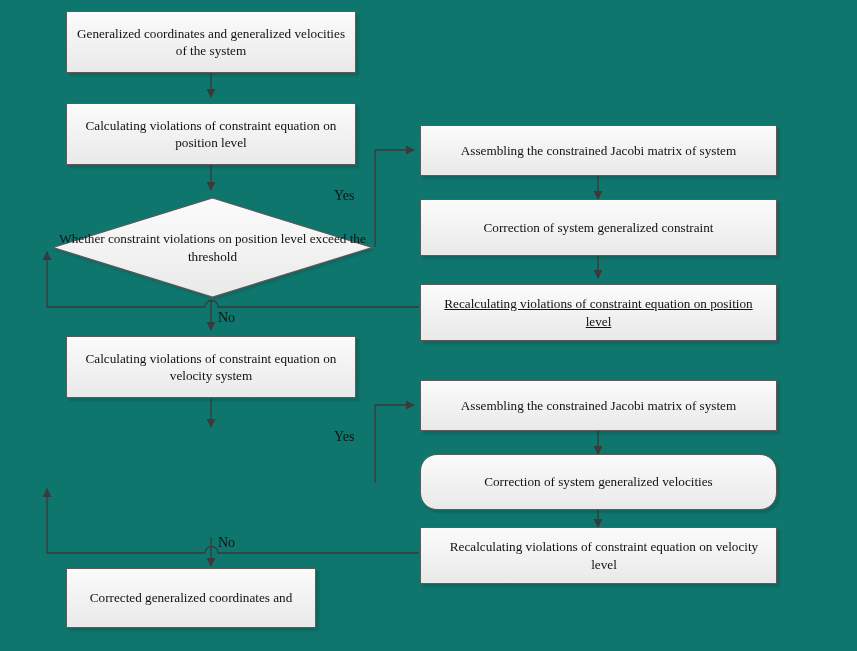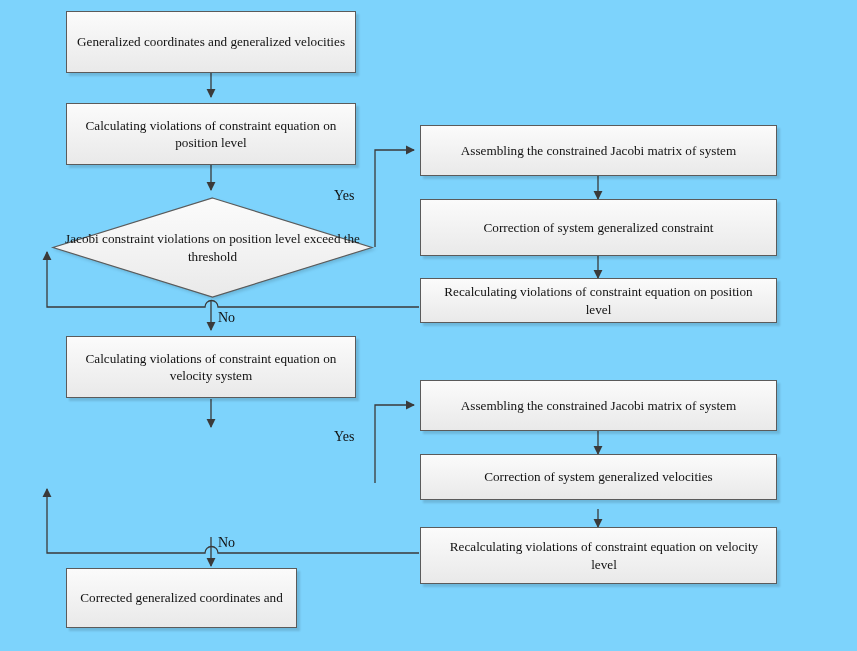--- a/index.html
+++ b/index.html
@@ -8,21 +8,21 @@
     background: #ffffff;
   }
   body {
     font-family: "Liberation Serif", "DejaVu Serif", serif;
     color: #111111;
   }
   #canvas {
     position: relative;
     width: 857px;
     height: 651px;
-    background: #7dd3fc;
+    background: #0f766e;
     overflow: hidden;
   }
   
   .node-box {
     position: absolute;
     box-sizing: border-box;
     border: 1.2px solid #5b5b5b;
     background: linear-gradient(180deg, #fbfbfb 0%, #f3f3f3 45%, #e9e9e9 100%);
     box-shadow: 2.5px 2.5px 2px rgba(0,0,0,0.13);
     display: flex;
@@ -116,20 +116,21 @@
 
       <path d="M 419 553 L 218 553 A 6 6 0 0 0 205 553 L 47 553 L 47 489" marker-end="url(#arrow)"></path>
 
       <line x1="211" y1="537" x2="211" y2="566" marker-end="url(#arrow)"></line>
     </g>
   </svg>
 
   <div class="node-box" style="left:66px; top:11px; width:290px; height:62px;">
     <span>
       <span>Generalized coordinates and generalized velocities</span>
+      <span>of the system</span>
     </span>
   </div>
 
   <div class="node-box" style="left:66px; top:103px; width:290px; height:62px;">
     <span>
       <span>Calculating violations of constraint equation on</span>
       <span>position level</span>
     </span>
   </div>
 
@@ -139,66 +140,66 @@
         <linearGradient id="dgrad1" x1="0" y1="0" x2="0" y2="1">
           <stop offset="0%" stop-color="#fbfbfb"></stop>
           <stop offset="50%" stop-color="#f3f3f3"></stop>
           <stop offset="100%" stop-color="#e9e9e9"></stop>
         </linearGradient>
       </defs>
       <polygon points="162.5,3 322,52.5 162.5,102 3,52.5" fill="url(#dgrad1)" stroke="#5b5b5b" stroke-width="1.2" style="filter: drop-shadow(2px 2px 1.5px rgba(0,0,0,0.13));"></polygon>
     </svg>
     <div class="diamond-label">
       <span>
-        <span>Jacobi constraint violations on position level</span>
+        <span>Whether constraint violations on position level</span>
         <span>exceed the threshold</span>
       </span>
     </div>
   </div>
 
   <div class="node-box" style="left:66px; top:336px; width:290px; height:62px;">
     <span>
       <span>Calculating violations of constraint equation on</span>
       <span>velocity system</span>
     </span>
   </div>
 
 
-  <div class="node-box" style="left:66px; top:568px; width:231px; height:60px;">
+  <div class="node-box" style="left:66px; top:568px; width:250px; height:60px;">
     <span>
       <span>Corrected generalized coordinates and</span>
     </span>
   </div>
 
   <div class="node-box" style="left:420px; top:125px; width:357px; height:51px;">
     <span>
       <span>Assembling the constrained Jacobi matrix of system</span>
     </span>
   </div>
 
   <div class="node-box" style="left:420px; top:199px; width:357px; height:57px;">
     <span>
       <span>Correction of system generalized constraint</span>
     </span>
   </div>
 
-  <div class="node-box" style="left:420px; top:278px; width:357px; height:45px;">
+  <div class="node-box" style="left:420px; top:284px; width:357px; height:57px;text-decoration:underline;">
     <span>
       <span>Recalculating violations of constraint equation on position</span>
       <span>level</span>
     </span>
   </div>
 
   <div class="node-box" style="left:420px; top:380px; width:357px; height:51px;">
     <span>
       <span>Assembling the constrained Jacobi matrix of system</span>
     </span>
   </div>
 
-  <div class="node-box" style="left:420px; top:454px; width:357px; height:46px;">
+  <div class="node-box" style="left:420px; top:454px; width:357px; height:56px;border-radius:17px;">
     <span>
       <span>Correction of system generalized velocities</span>
     </span>
   </div>
 
   <div class="node-box" style="left:420px; top:527px; width:357px; height:57px;padding-left:21px;">
     <span>
       <span>Recalculating violations of constraint equation on velocity</span>
       <span>level</span>
     </span>

